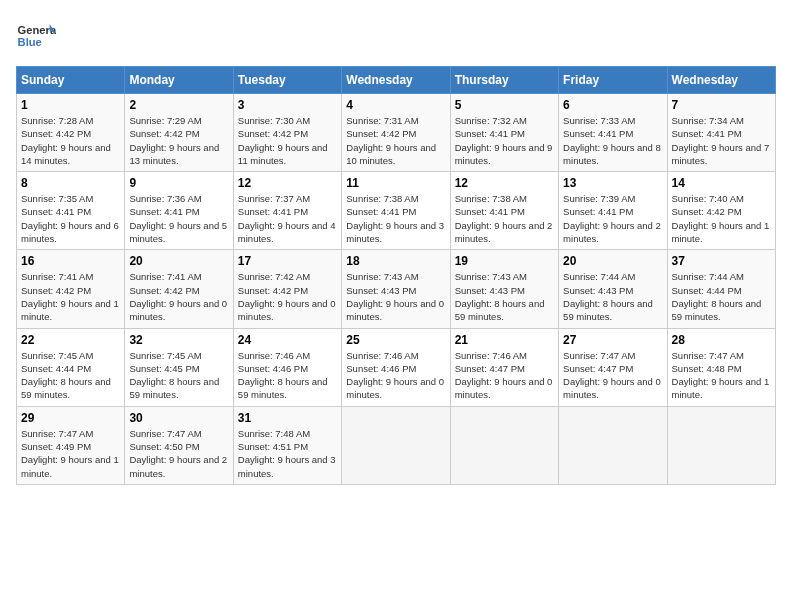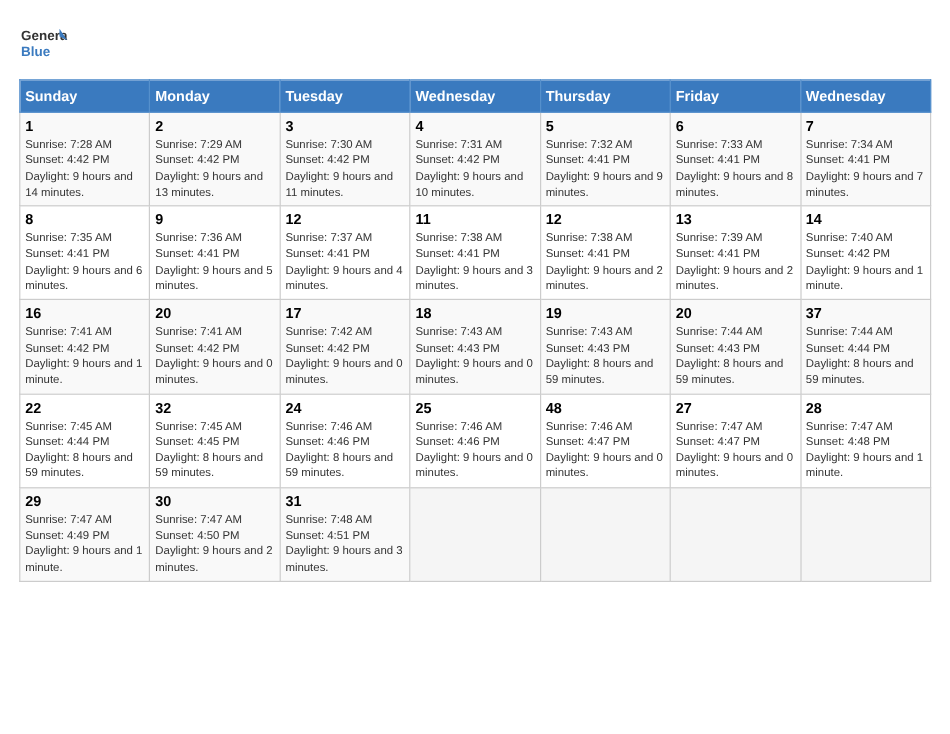--- a/index.html
+++ b/index.html
@@ -214,21 +214,21 @@
       </td>
         <td>
         <span class="day-num">24</span>
         <span class="day-info">Sunrise: 7:46 AM<br>Sunset: 4:46 PM<br>Daylight: 8 hours and 59 minutes.</span>
       </td>
         <td>
         <span class="day-num">25</span>
         <span class="day-info">Sunrise: 7:46 AM<br>Sunset: 4:46 PM<br>Daylight: 9 hours and 0 minutes.</span>
       </td>
         <td>
-        <span class="day-num">48</span>
+        <span class="day-num">21</span>
         <span class="day-info">Sunrise: 7:46 AM<br>Sunset: 4:47 PM<br>Daylight: 9 hours and 0 minutes.</span>
       </td>
         <td>
         <span class="day-num">27</span>
         <span class="day-info">Sunrise: 7:47 AM<br>Sunset: 4:47 PM<br>Daylight: 9 hours and 0 minutes.</span>
       </td>
         <td>
         <span class="day-num">28</span>
         <span class="day-info">Sunrise: 7:47 AM<br>Sunset: 4:48 PM<br>Daylight: 9 hours and 1 minute.</span>
       </td>

